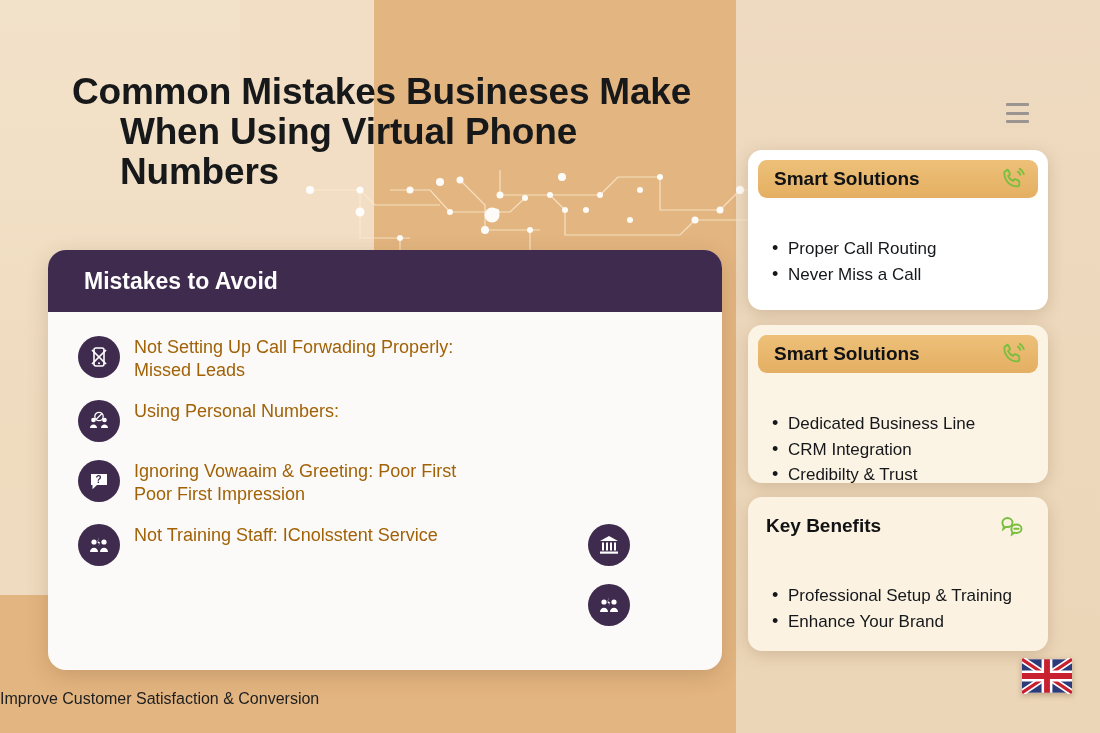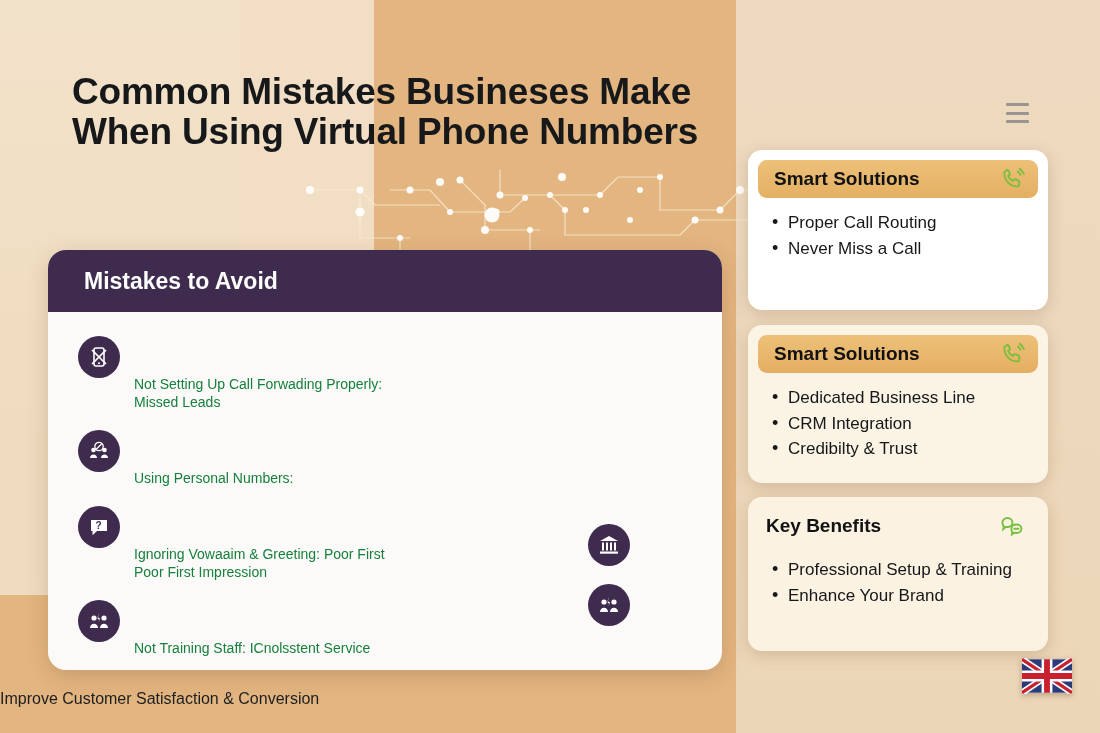--- a/index.html
+++ b/index.html
@@ -54,21 +54,21 @@
   .title {
     position: absolute;
     left: 72px; top: 72px;
     width: 640px;
     font-size: 37px;
     font-weight: bold;
     line-height: 1.08;
     color: #17181A;
     letter-spacing: -0.2px;
   }
-  .title .l2 { display: block; }
+  .title .l2 { display: block; margin-left: 48px; }
 
   
   .hamburger {
     position: absolute;
     left: 1006px; top: 103px;
     width: 23px; height: 20px;
     display: flex; flex-direction: column; justify-content: space-between;
   }
   .hamburger span {
     display: block;
@@ -114,26 +114,25 @@
     flex: 0 0 auto;
     width: 42px; height: 42px;
     border-radius: 50%;
     background: #3E2B4E;
     display: flex; align-items: center; justify-content: center;
     margin-right: 14px;
     margin-top: 2px;
   }
   .mistake-icon svg { display: block; }
   .mistake-text {
-    font-size: 14px;
+    font-size: 18px;
     line-height: 1.28;
-    color: #15803d;
+    color: #a16207;
     padding-top: 2px;
     max-width: 400px;
-    margin-top: 40px;
   }
 
   
   .side-icon {
     position: absolute;
     width: 42px; height: 42px;
     border-radius: 50%;
     background: #3E2B4E;
     display: flex; align-items: center; justify-content: center;
   }
@@ -175,20 +174,21 @@
   .card-title {
     font-size: 19px;
     font-weight: bold;
     color: #111214;
   }
   .card-icon svg { display: block; }
 
   .card-list {
     list-style: none;
     padding: 12px 0 0 40px;
+    margin-top: 26px;
   }
   .card-list li {
     position: relative;
     font-size: 17px;
     line-height: 1.5;
     color: #15171A;
   }
   .card-list li::before {
     content: "•";
     position: absolute;

